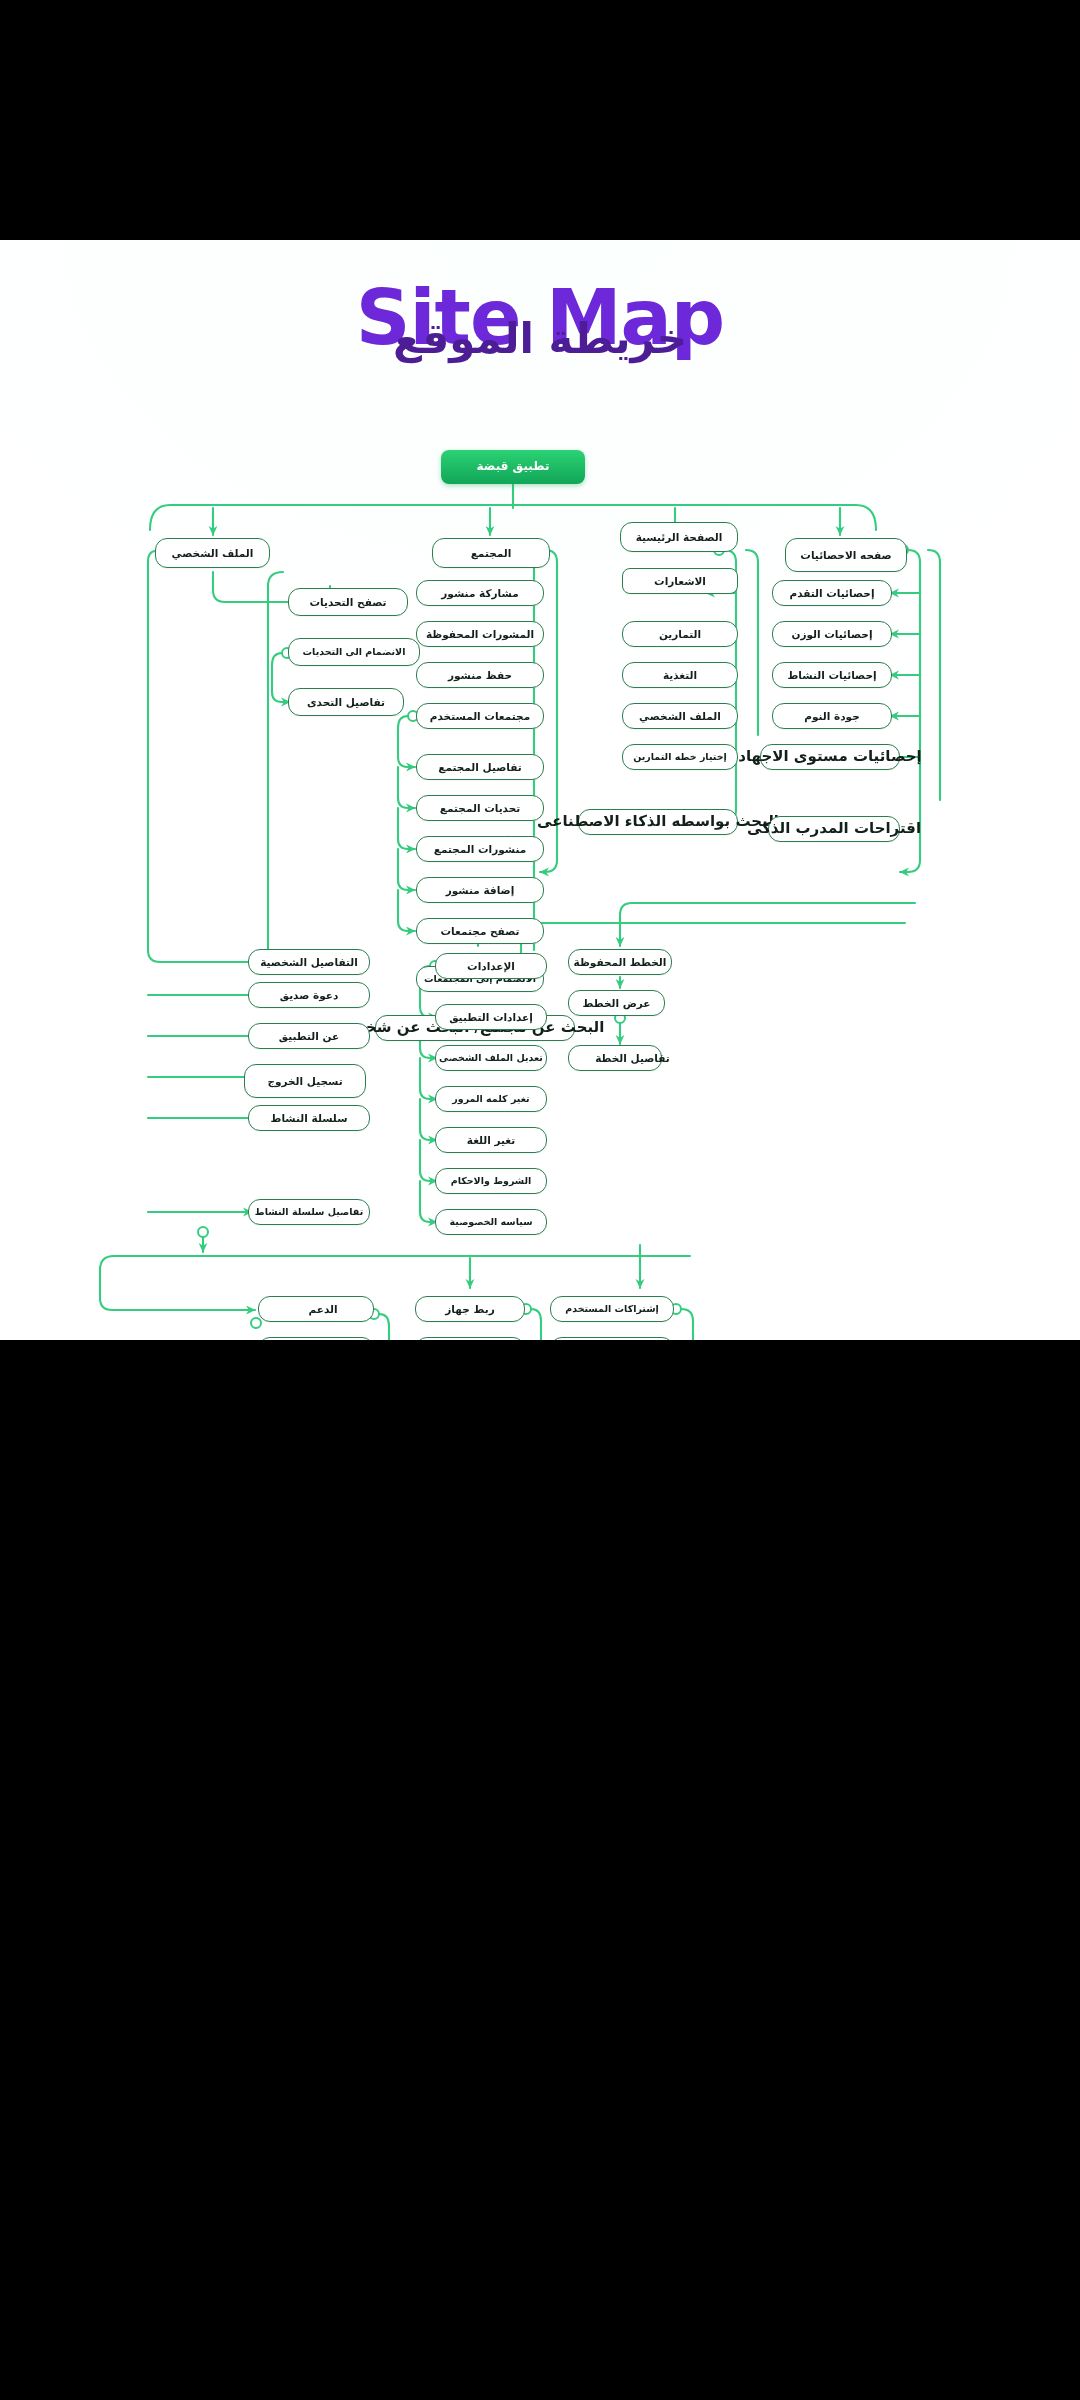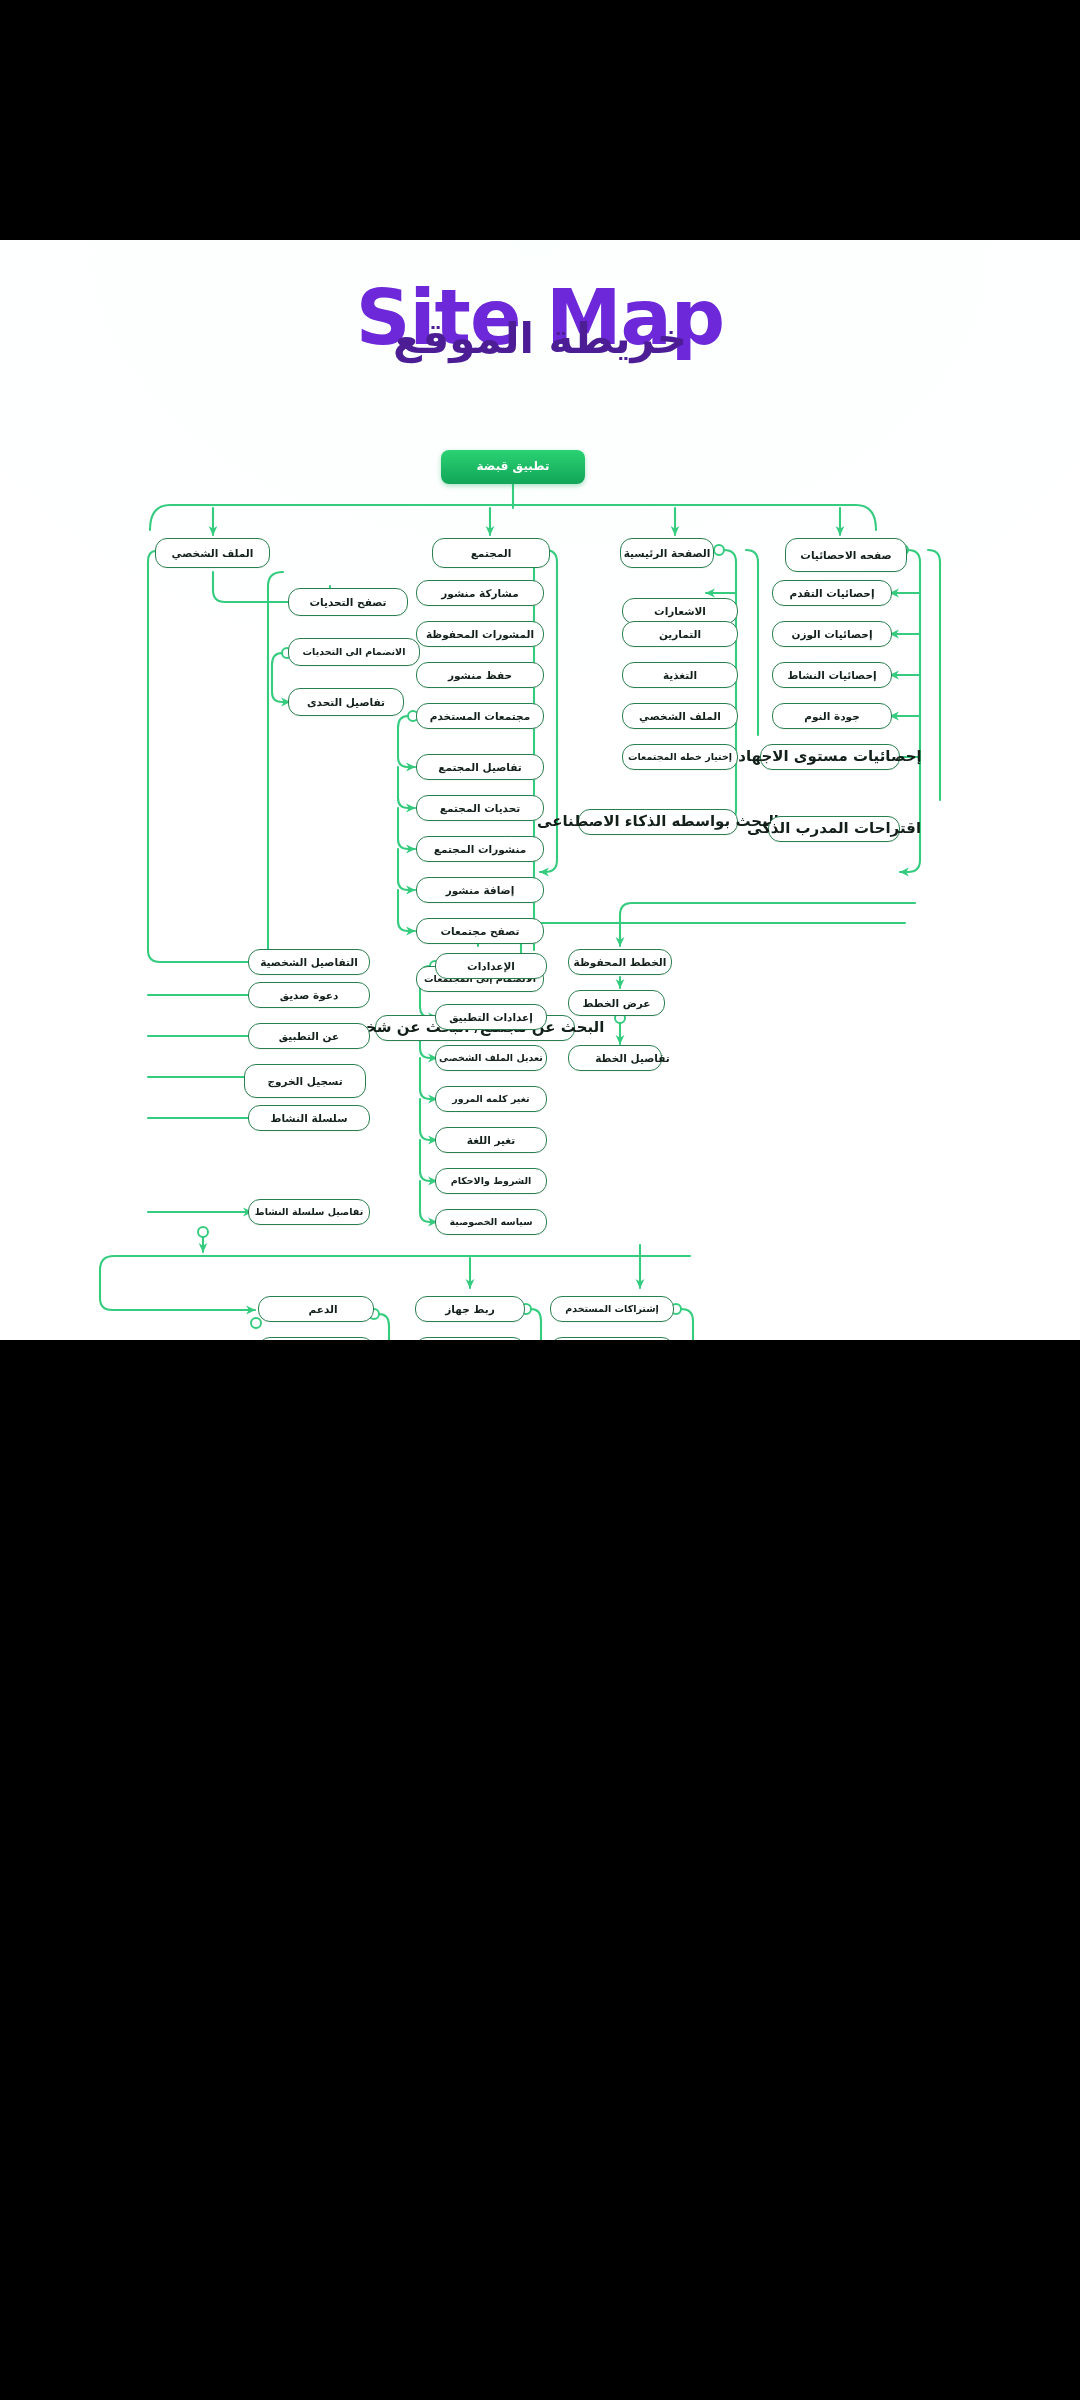--- a/index.html
+++ b/index.html
@@ -252,44 +252,44 @@
 
           <circle cx="256" cy="933" r="5" fill="#ffffff" stroke="#35cc7f" stroke-width="2"></circle>
 
         </g>
       </svg>
 
       <div class="node root" style="left:441px;top:60px;width:144px;height:34px;">تطبيق قبضة</div>
 
       <div class="node" style="left:155px;top:148px;width:115px;height:30px;">الملف الشخصي</div>
       <div class="node" style="left:432px;top:148px;width:118px;height:30px;">المجتمع</div>
-      <div class="node" style="left:620px;top:148px;width:94px;height:30px;">الصفحة الرئيسية</div>
+      <div class="node" style="left:620px;top:132px;width:118px;height:30px;">الصفحة الرئيسية</div>
       <div class="node" style="left:785px;top:148px;width:122px;height:34px;">صفحه الاحصائيات</div>
 
       <div class="node" style="left:288px;top:198px;width:120px;height:28px;">تصفح التحديات</div>
       <div class="node wide" style="left:288px;top:248px;width:132px;height:28px;">الانضمام الى التحديات</div>
       <div class="node" style="left:288px;top:298px;width:116px;height:28px;">تفاصيل التحدى</div>
 
       <div class="node" style="left:416px;top:190px;width:128px;height:26px;">مشاركة منشور</div>
       <div class="node" style="left:416px;top:231px;width:128px;height:26px;">المشورات المحفوظة</div>
       <div class="node" style="left:416px;top:272px;width:128px;height:26px;">حفظ منشور</div>
       <div class="node" style="left:416px;top:313px;width:128px;height:26px;">مجتمعات المستخدم</div>
       <div class="node" style="left:416px;top:364px;width:128px;height:26px;">تفاصيل المجتمع</div>
       <div class="node" style="left:416px;top:405px;width:128px;height:26px;">تحديات المجتمع</div>
       <div class="node" style="left:416px;top:446px;width:128px;height:26px;">منشورات المجتمع</div>
       <div class="node" style="left:416px;top:487px;width:128px;height:26px;">إضافة منشور</div>
       <div class="node" style="left:416px;top:528px;width:128px;height:26px;">تصفح مجتمعات</div>
       <div class="node wide" style="left:416px;top:576px;width:128px;height:26px;">الانضمام إلى المجتمعات</div>
       <div class="node tiny" style="left:375px;top:625px;width:200px;height:26px;">البحث عن مجتمع/ البحث عن شخص</div>
 
-      <div class="node" style="left:622px;top:208px;width:116px;height:26px;">الاشعارات</div>
+      <div class="node" style="left:622px;top:178px;width:116px;height:26px;border-radius:8px;">الاشعارات</div>
       <div class="node" style="left:622px;top:231px;width:116px;height:26px;">التمارين</div>
       <div class="node" style="left:622px;top:272px;width:116px;height:26px;">التغذية</div>
       <div class="node" style="left:622px;top:313px;width:116px;height:26px;">الملف الشخصي</div>
-      <div class="node wide" style="left:622px;top:354px;width:116px;height:26px;">إختيار خطه المجتمعات</div>
+      <div class="node wide" style="left:622px;top:354px;width:116px;height:26px;">إختيار خطه التمارين</div>
       <div class="node tiny" style="left:578px;top:419px;width:160px;height:26px;">البحث بواسطه الذكاء الاصطناعى</div>
 
       <div class="node" style="left:772px;top:190px;width:120px;height:26px;">إحصائيات التقدم</div>
       <div class="node" style="left:772px;top:231px;width:120px;height:26px;">إحصائيات الوزن</div>
       <div class="node" style="left:772px;top:272px;width:120px;height:26px;">إحصائيات النشاط</div>
       <div class="node" style="left:772px;top:313px;width:120px;height:26px;">جودة النوم</div>
       <div class="node tiny" style="left:760px;top:354px;width:140px;height:26px;">إحصائيات مستوى الاجهاد</div>
       <div class="node tiny" style="left:768px;top:426px;width:132px;height:26px;">اقتراحات المدرب الذكى</div>
 
       <div class="node" style="left:248px;top:559px;width:122px;height:26px;">التفاصيل الشخصية</div>

